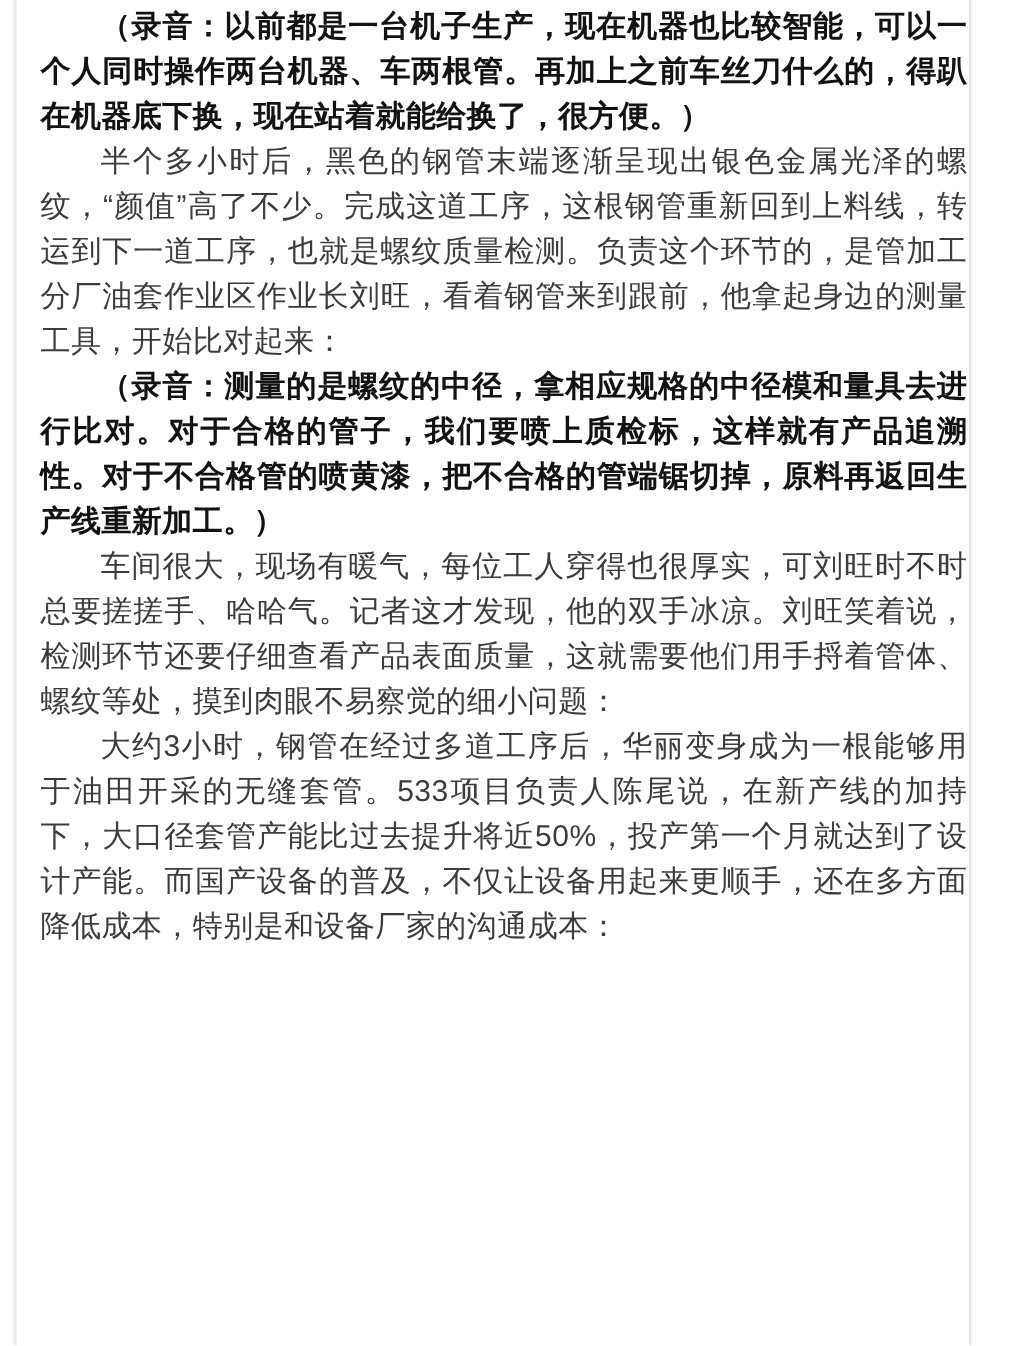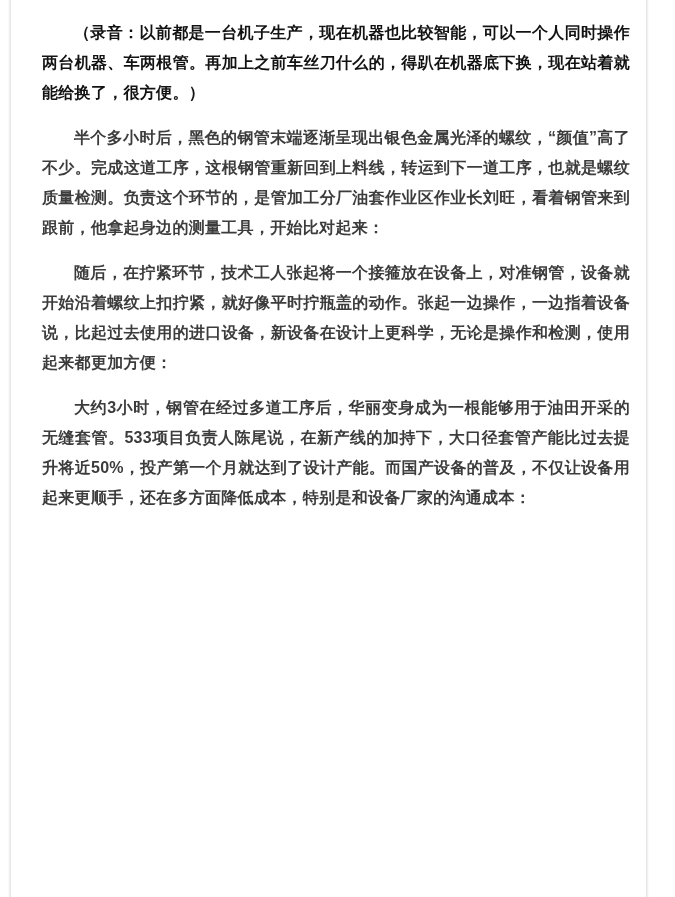--- a/index.html
+++ b/index.html
@@ -34,44 +34,45 @@
     left: 646px;
     background: linear-gradient(to right, #e2e2e2, #ffffff);
   }
   .content {
     position: absolute;
     left: 27px;
     top: 3px;
     width: 618px;
   }
   .content p {
-    margin: 15px;
-    font-size: 16px;
+    margin: 0;
+    font-size: 20px;
     line-height: 30px;
     text-align: justify;
     text-justify: inter-character;
     text-indent: 2em;
     word-break: break-all;
     letter-spacing: 0.3px;
   }
   .para-normal {
     color: #3c3c3c;
-    font-weight: 700;
+    font-weight: 400;
   }
   .para-quote {
     color: #121212;
     font-weight: 700;
   }
 </style>
 </head>
 <body>
 
 <div class="page">
   <div class="edge edge-left"></div>
   <div class="edge edge-right"></div>
 
   <div class="content">
     <p class="para-quote">（录音：以前都是一台机子生产，现在机器也比较智能，可以一个人同时操作两台机器、车两根管。再加上之前车丝刀什么的，得趴在机器底下换，现在站着就能给换了，很方便。）</p>
     <p class="para-normal">半个多小时后，黑色的钢管末端逐渐呈现出银色金属光泽的螺纹，“颜值”高了不少。完成这道工序，这根钢管重新回到上料线，转运到下一道工序，也就是螺纹质量检测。负责这个环节的，是管加工分厂油套作业区作业长刘旺，看着钢管来到跟前，他拿起身边的测量工具，开始比对起来：</p>
-    <p class="para-normal">随后，在拧紧环节，技术工人张起将一个接箍放在设备上，对准钢管，设备就开始沿着螺纹上扣拧紧，就好像平时拧瓶盖的动作。张起一边操作，一边指着设备说，比起过去使用的进口设备，新设备在设计上更科学，无论是操作和检测，使用起来都更加方便：</p>
+    <p class="para-quote">（录音：测量的是螺纹的中径，拿相应规格的中径模和量具去进行比对。对于合格的管子，我们要喷上质检标，这样就有产品追溯性。对于不合格管的喷黄漆，把不合格的管端锯切掉，原料再返回生产线重新加工。）</p>
+    <p class="para-normal">车间很大，现场有暖气，每位工人穿得也很厚实，可刘旺时不时总要搓搓手、哈哈气。记者这才发现，他的双手冰凉。刘旺笑着说，检测环节还要仔细查看产品表面质量，这就需要他们用手捋着管体、螺纹等处，摸到肉眼不易察觉的细小问题：</p>
     <p class="para-normal">大约3小时，钢管在经过多道工序后，华丽变身成为一根能够用于油田开采的无缝套管。533项目负责人陈尾说，在新产线的加持下，大口径套管产能比过去提升将近50%，投产第一个月就达到了设计产能。而国产设备的普及，不仅让设备用起来更顺手，还在多方面降低成本，特别是和设备厂家的沟通成本：</p>
   </div>
 </div>
 
 </body></html>

